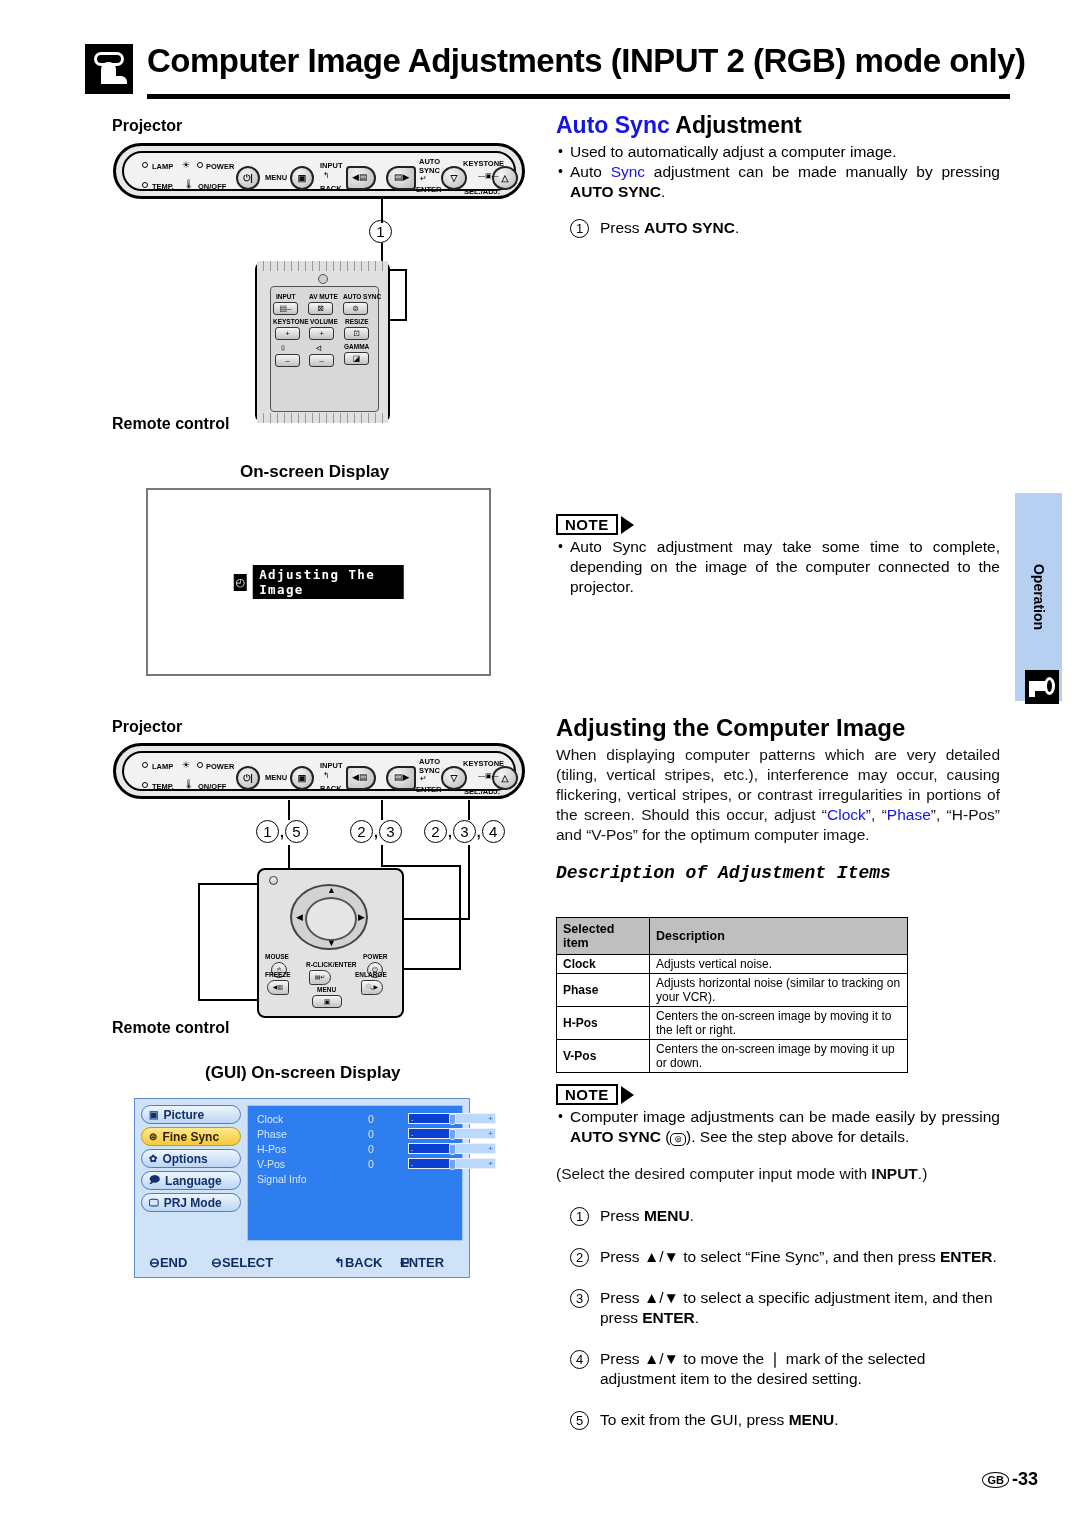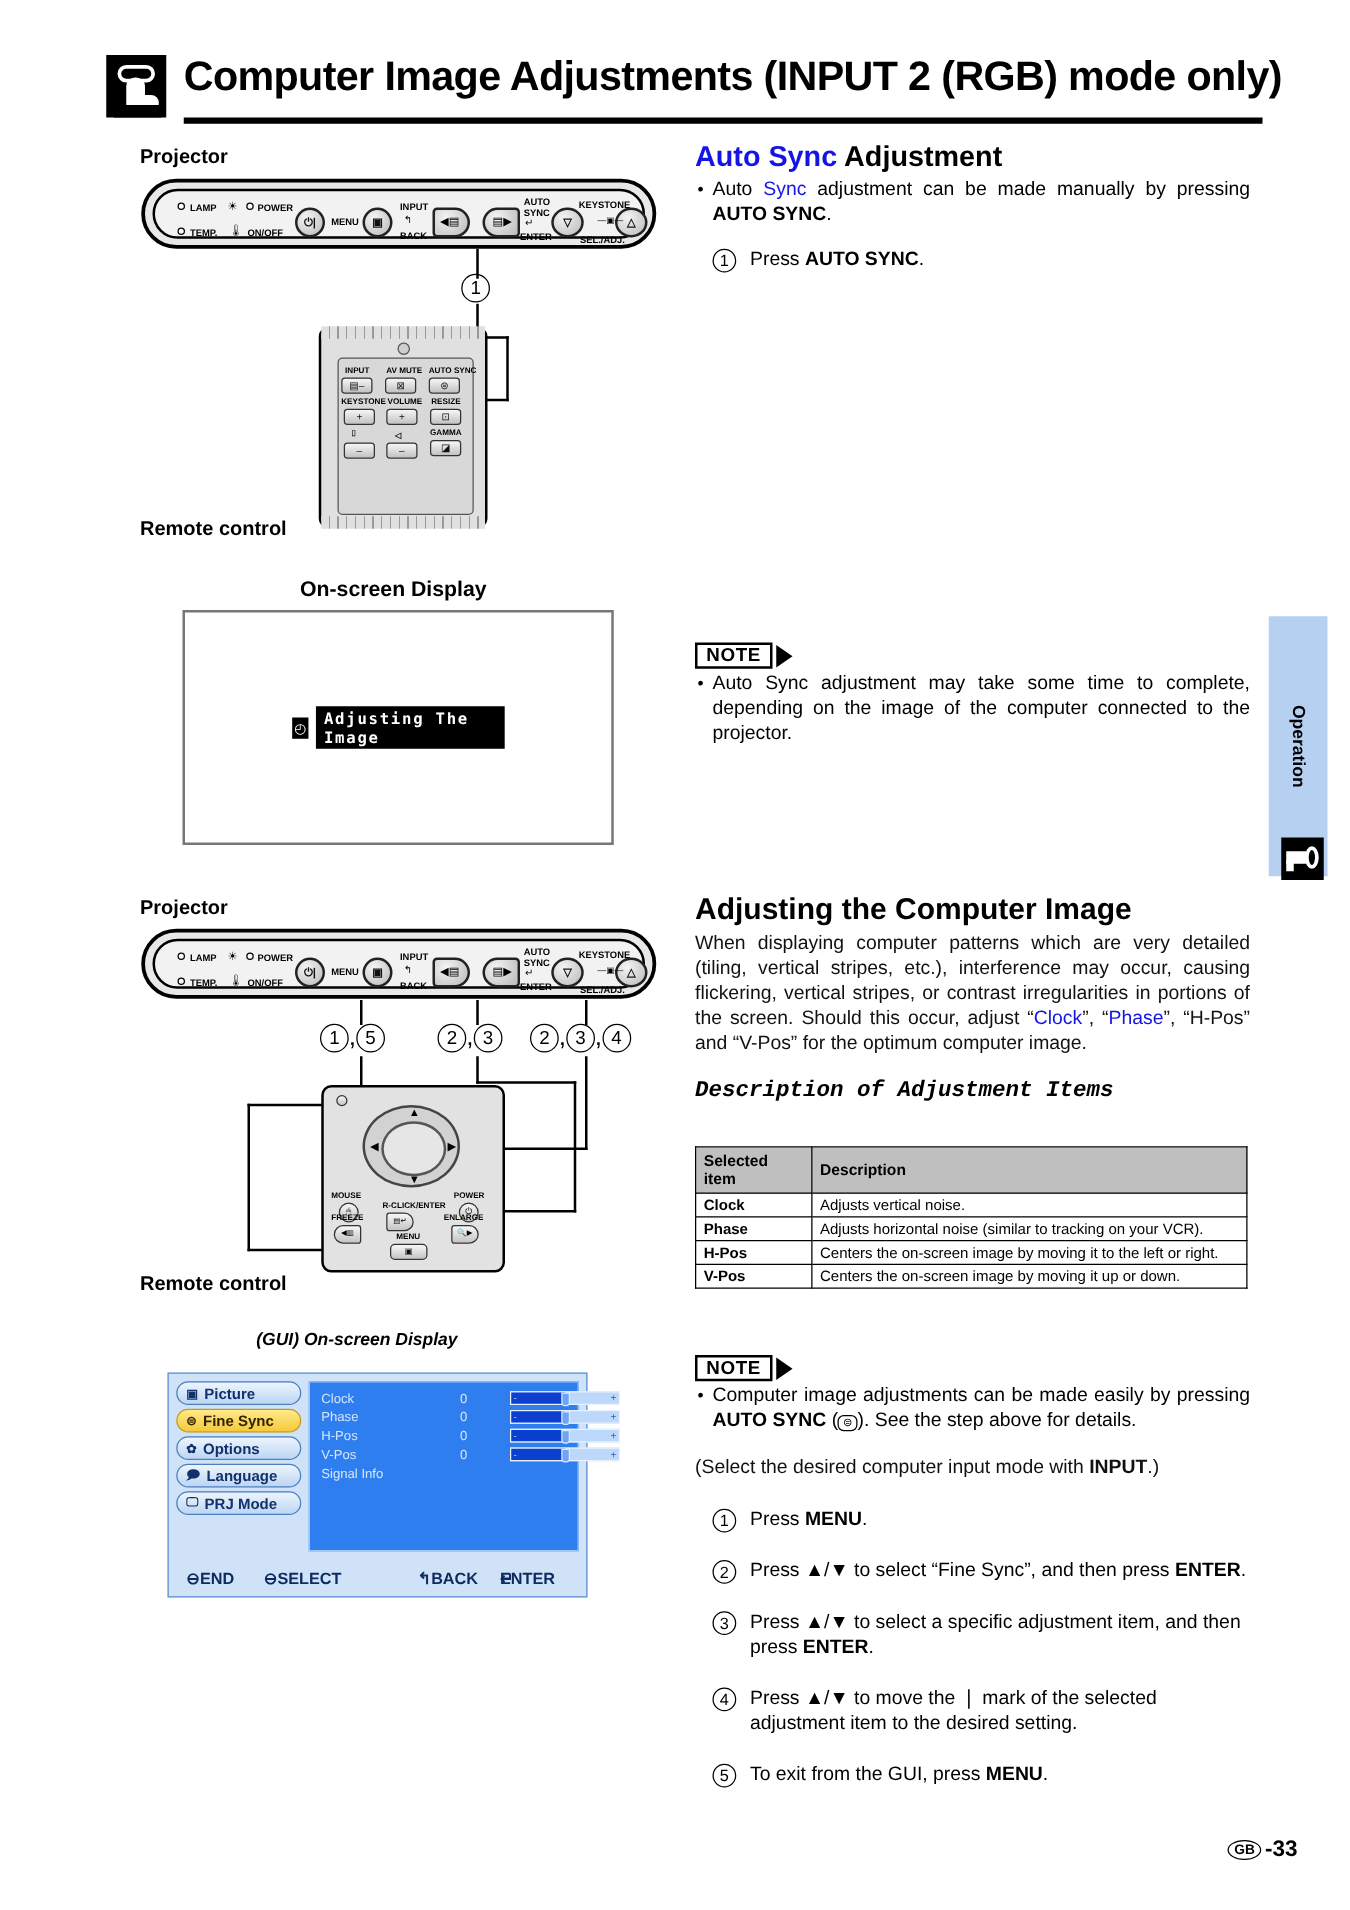--- a/index.html
+++ b/index.html
@@ -250,21 +250,21 @@
   }
   .note-badge .ar {
     width: 0; height: 0; border-left: 13px solid #000;
     border-top: 9px solid transparent; border-bottom: 9px solid transparent;
     margin-left: 3px;
   }
   h3.itl { font-size: 18px; font-style: italic; font-weight: bold; }
 
   
   table.adj {
-    border-collapse: collapse; width: 442px; border: 1.5px solid #000;
+    border-collapse: collapse; width: 352px; border: 1.5px solid #000;
     font-size: 12px;
   }
   table.adj th {
     background: #bfbfbf; border: 1px solid #000; text-align: left;
     padding: 4px 6px; font-weight: bold; font-size: 12.5px;
   }
   table.adj td {
     border: 1px solid #000; padding: 2px 6px; font-size: 12px;
   }
   table.adj td.k { font-weight: bold; width: 93px; }
@@ -513,21 +513,21 @@
   <div class="r2-tri" style="left:8px; top:110px; border-radius:9px 3px 3px 9px;">◀▥</div>
 
   <span class="r2-lbl" style="left:96px; top:101px;">ENLARGE</span>
   <div class="r2-tri" style="left:102px; top:110px;">🔍▶</div>
 
   <span class="r2-lbl" style="left:58px; top:116px;">MENU</span>
   <div class="r2-key" style="left:53px; top:125px; width:30px;">▣</div>
 </div>
 
 <div class="lbl" style="left:112px; top:1019px;">Remote control</div>
-<div class="lbl" style="left:205px; top:1063px; font-size:14px;font-style:italic;">(GUI) On-screen Display</div>
+<div class="lbl" style="left:205px; top:1063px; font-size:17px;">(GUI) On-screen Display</div>
 
 <div class="gui">
   <div class="gui-body">
     <div class="gui-left">
       <div class="gui-tab">
         <span class="ic">▣</span>
         <span>Picture</span>
       </div>
       <div class="gui-tab sel">
         <span class="ic">⊜</span>
@@ -602,20 +602,21 @@
     <span style="left:199px;">↰<span>BACK</span></span>
     <span style="left:265px;"><span>ENTER</span>↵</span>
   </div>
 </div>
 
 <div class="rcol" style="top:112px;">
   <h2 class="sec">
     <span class="blue">Auto Sync</span><span> Adjustment</span>
   </h2>
   <ul class="bul">
+    <li><span>Used to automatically adjust a computer image.</span></li>
     <li><span>Auto </span><span class="blue">Sync</span><span> adjustment can be made manually by pressing </span><b>AUTO SYNC</b><span>.</span></li>
   </ul>
   <div class="step" style="margin-top:16px;">
     <span class="n">1</span>
     <span>Press </span><b>AUTO SYNC</b><span>.</span>
   </div>
 </div>
 
 <div class="rcol" style="top:460px;">
   <div style="height:22px;"></div>

